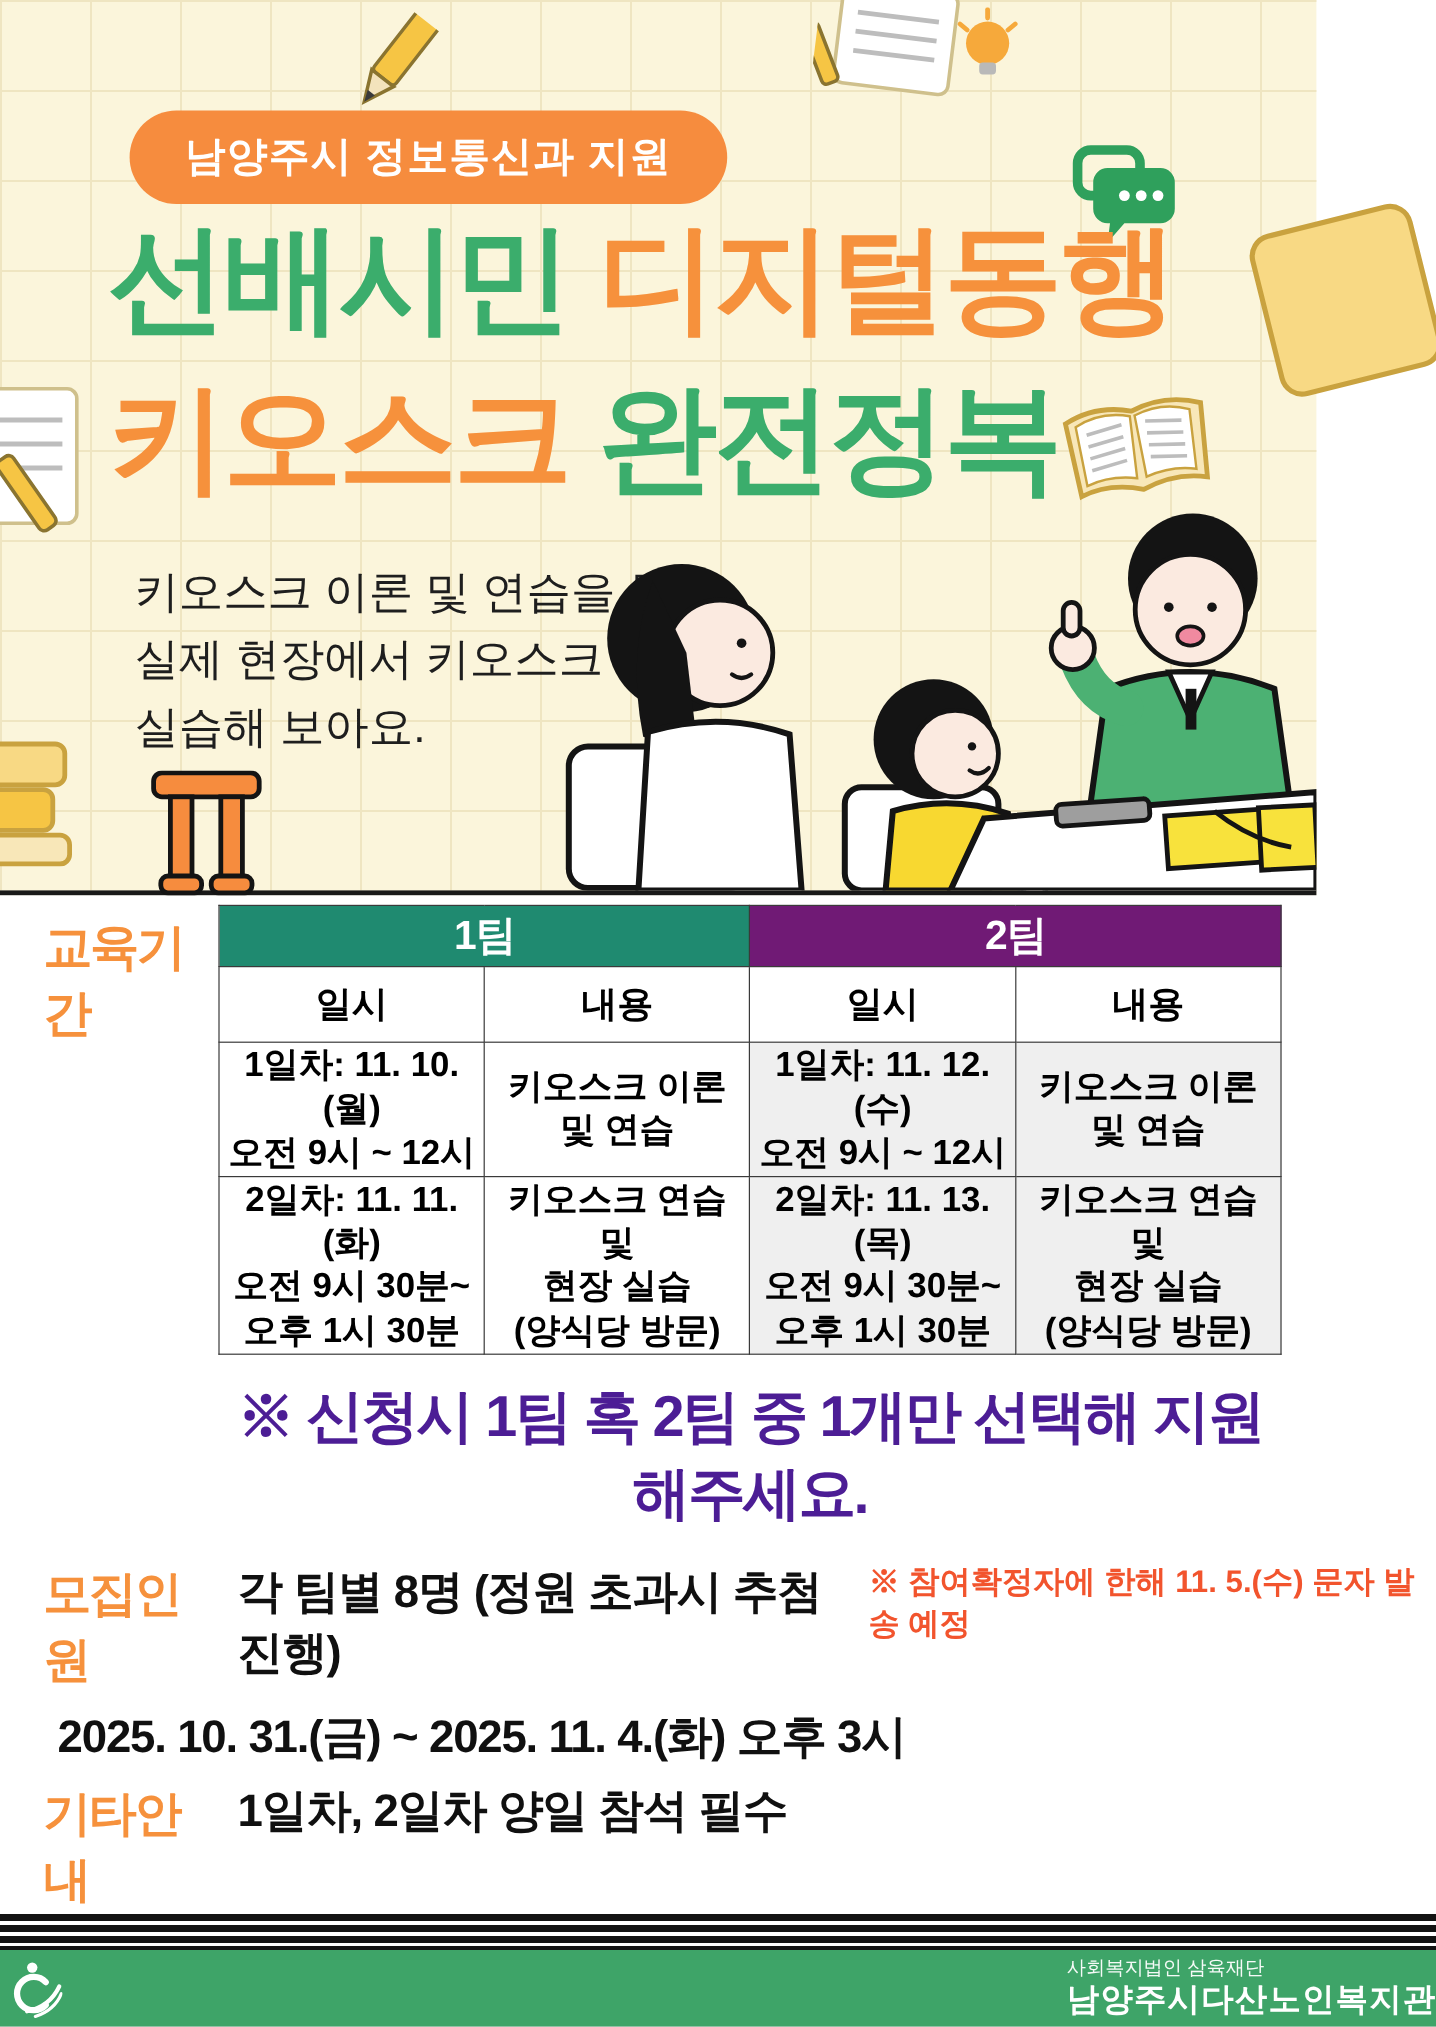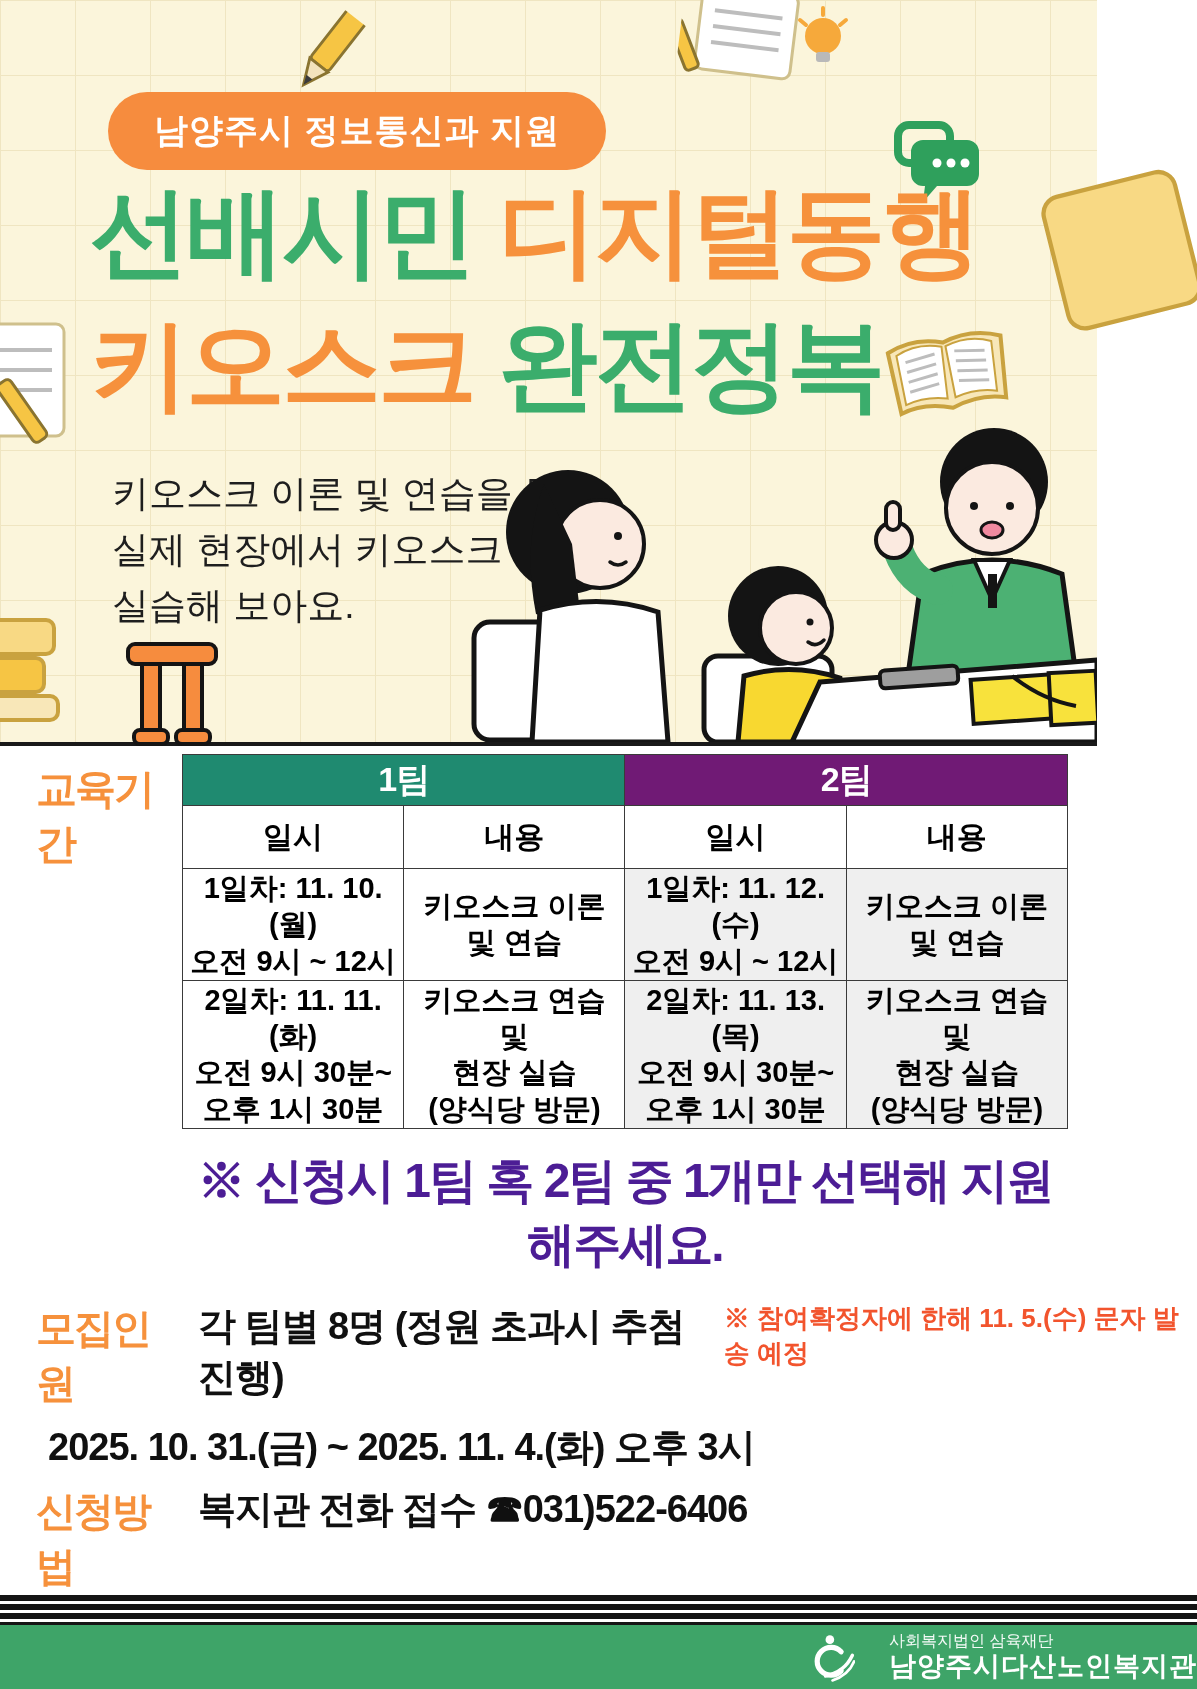--- a/index.html
+++ b/index.html
@@ -76,21 +76,21 @@
   .stripes {
     height:33px;
     background:linear-gradient(
       #ffffff 0 3px, #141414 3px 9px,
       #ffffff 9px 12px, #141414 12px 18px,
       #ffffff 18px 21px, #141414 21px 27px,
       #ffffff 27px 30px, #141414 30px 33px);
   }
   .green-band {
     height:64px; background:#3EA468;
-    display:flex; align-items:center; justify-content:flex-end; gap:34px;
+    display:flex; align-items:center; justify-content:space-between; gap:34px;
   }
   .logo-text { color:#ffffff; line-height:1.15; }
   .org-type { font-size:16px; font-weight:500; opacity:.95; }
   .org-name { font-size:27px; font-weight:800; letter-spacing:1px; }
 </style>
 </head>
 <body>
 
 <div class="page">
 
@@ -275,24 +275,20 @@
     <div class="info">
       <div class="info-row">
         <span class="info-label">모집인원</span>
         <span class="info-text">각 팀별 8명 (정원 초과시 추첨 진행)</span>
         <span class="info-note">※ 참여확정자에 한해 11. 5.(수) 문자 발송 예정</span>
       </div>
       <div class="info-row">
         <span class="info-text">2025. 10. 31.(금) ~ 2025. 11. 4.(화) 오후 3시</span>
       </div>
       <div class="info-row">
-        <span class="info-label">신청방법</span>
-        <span class="info-text">복지관 전화 접수 ☎031)522-6406</span>
-      </div>
-      <div class="info-row">
         <span class="info-label">기타안내</span>
         <span class="info-text">1일차, 2일차 양일 참석 필수</span>
       </div>
 
     </div>
   </section>
 
   <footer class="footer">
     <div class="stripes"></div>
     <div class="green-band">

